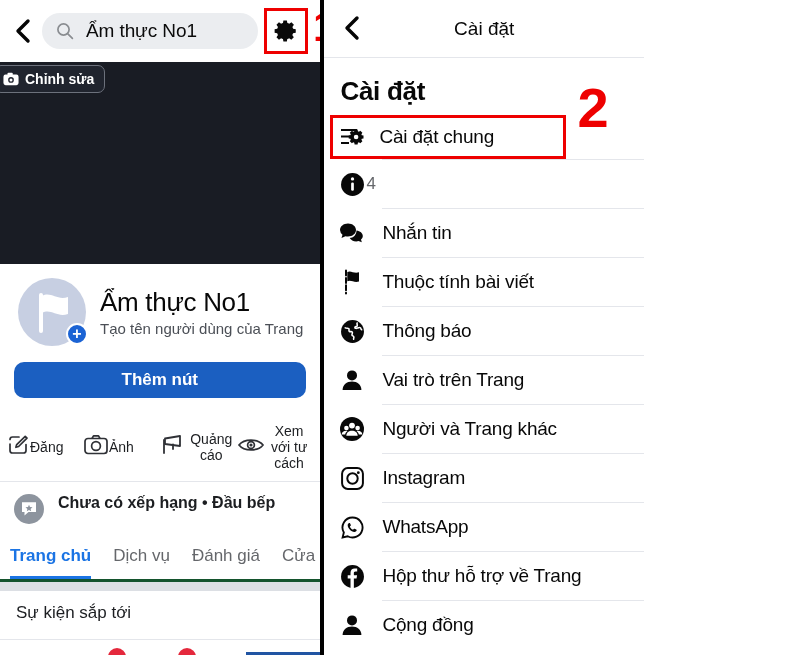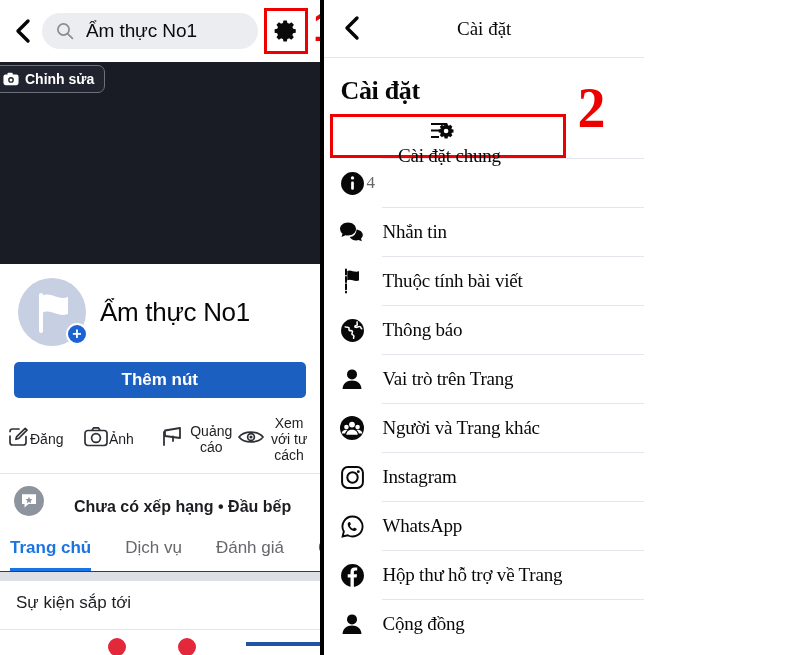--- a/index.html
+++ b/index.html
@@ -17,21 +17,20 @@
     width: 397px; height: 655px;
     background: #ffffff;
     overflow: hidden;
   }
   .divider-vert { width: 6px; height: 655px; background: #000000; }
   .panel-right {
     position: relative;
     width: 397px; height: 655px;
     background: #ffffff;
     overflow: hidden;
-    font-family: Liberation Serif, serif;
   }
 
   
   .topbar {
     position: relative;
     height: 62px;
     background: #fff;
     display: flex; align-items: center;
     padding: 0 8px 0 10px;
   }
@@ -115,24 +114,24 @@
     background: #1b63d4;
     border: 2px solid #ffffff;
     display: flex; align-items: center; justify-content: center;
     color: #fff; font-size: 16px; font-weight: bold; line-height: 1;
   }
   .profile-text { padding-left: 14px; }
   .page-name { font-size: 26px; color: #080808; letter-spacing: -0.3px; }
   .page-sub { font-size: 15px; color: #4b4f56; margin-top: 2px; }
 
   .add-btn {
-    margin: 10px 14px 0 14px;
+    margin: 10px 14px 8px 14px;
     height: 36px;
     background: #1b5fc1;
-    border-radius: 5px;
+    border-radius: 10px;
     color: #fff;
     font-size: 17px; font-weight: bold;
     display: flex; align-items: center; justify-content: center;
   }
 
   .action-row {
     display: flex;
     padding: 12px 6px 4px 6px;
   }
   .action-item {
@@ -143,37 +142,35 @@
   .action-icon { height: 28px; display:flex; align-items:center; justify-content:center; }
   .action-label {
     font-size: 14px; color: #1c1e21;
     margin-top: 5px; line-height: 1.15;
     max-width: 84px;
   }
 
   .hr-light { height: 1px; background: #e4e6eb; margin: 6px 0 0 0; }
 
   .rating-row {
-    display: flex; align-items: flex-end;
+    display: flex; align-items: flex-start;
     padding: 12px 16px 12px 14px;
-    gap: 16px;
   }
   .rating-ico {
     width: 30px; height: 30px; border-radius: 50%;
     background: #8d949e;
     display:flex; align-items:center; justify-content:center;
     flex: 0 0 30px;
   }
   .rating-text { margin-left: 14px; font-size: 16px; font-weight: bold; color: #1c1e21; }
 
   .tabs {
     display: flex;
     padding: 0 10px;
-    border-bottom: 1px solid #14532d;
-    gap: 12px;
+    border-bottom: 3px solid #14532d;
   }
   .tab {
     padding: 10px 0 10px 0;
     margin-right: 22px;
     font-size: 17px;
     color: #65676b;
     white-space: nowrap;
     border-bottom: 3px solid transparent;
   }
   .tab.active { color: #1b74e4; font-weight: bold; border-bottom-color: #1b74e4; }
@@ -236,21 +233,20 @@
   }
   .menu-item .mi-badge { font-size: 17px; color: #65676b; }
   .mi-sep { height: 1px; background: #e4e6eb; margin-left: 58px; }
   .menu-item.highlight {
     border: 3px solid #ee0000;
     margin: 0 0 0 6px;
     width: 236px;
     height: 44px;
     padding-left: 6px;
     z-index: 4;
-    flex-direction: column;
   }
   .menu-item.highlight .mi-label { margin-left: 12px; }
   svg { display: block; }
 </style>
 </head>
 <body>
 
 <div class="screen">
 
   <div class="panel-left">
@@ -303,20 +299,21 @@
         <div class="avatar">
           <svg width="50" height="46" viewBox="0 0 50 46">
             <path d="M14 6 L14 42" stroke="#ffffff" stroke-width="4" stroke-linecap="round"></path>
             <path d="M15 7 C24 2, 30 12, 41 8 L41 25 C30 29, 24 19, 15 24 Z" fill="#ffffff"></path>
           </svg>
         </div>
         <div class="avatar-plus">+</div>
       </div>
       <div class="profile-text">
         <div class="page-name">Ẩm thực No1</div>
+        <div class="page-sub">Tạo tên người dùng của Trang</div>
       </div>
     </div>
 
     <div class="add-btn">Thêm nút</div>
 
     <div class="action-row">
       <div class="action-item">
         <span class="action-icon">
           <svg width="24" height="24" viewBox="0 0 24 24">
               <path d="M4 6.5 A2.5 2.5 0 016.5 4 H13" fill="none" stroke="#2f3136" stroke-width="1.7" stroke-linecap="round"></path>

